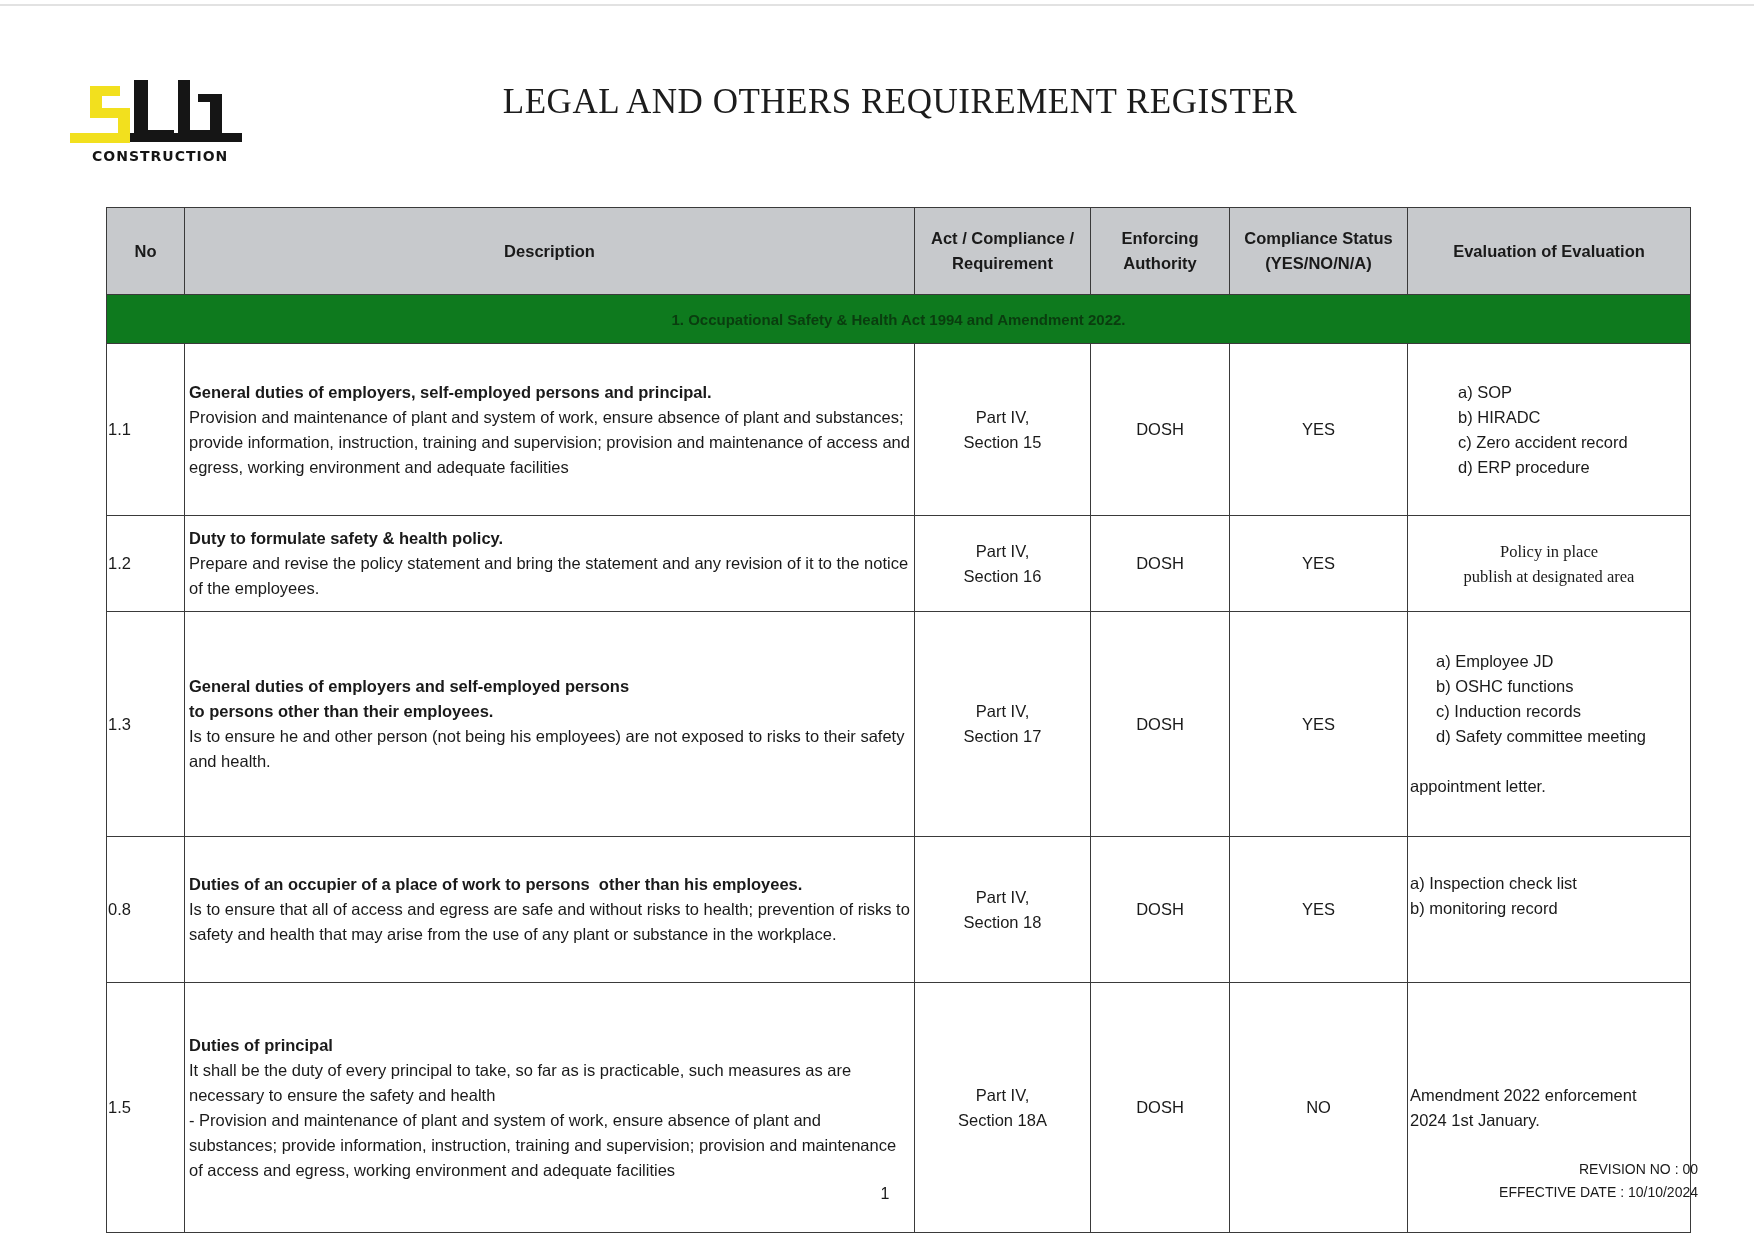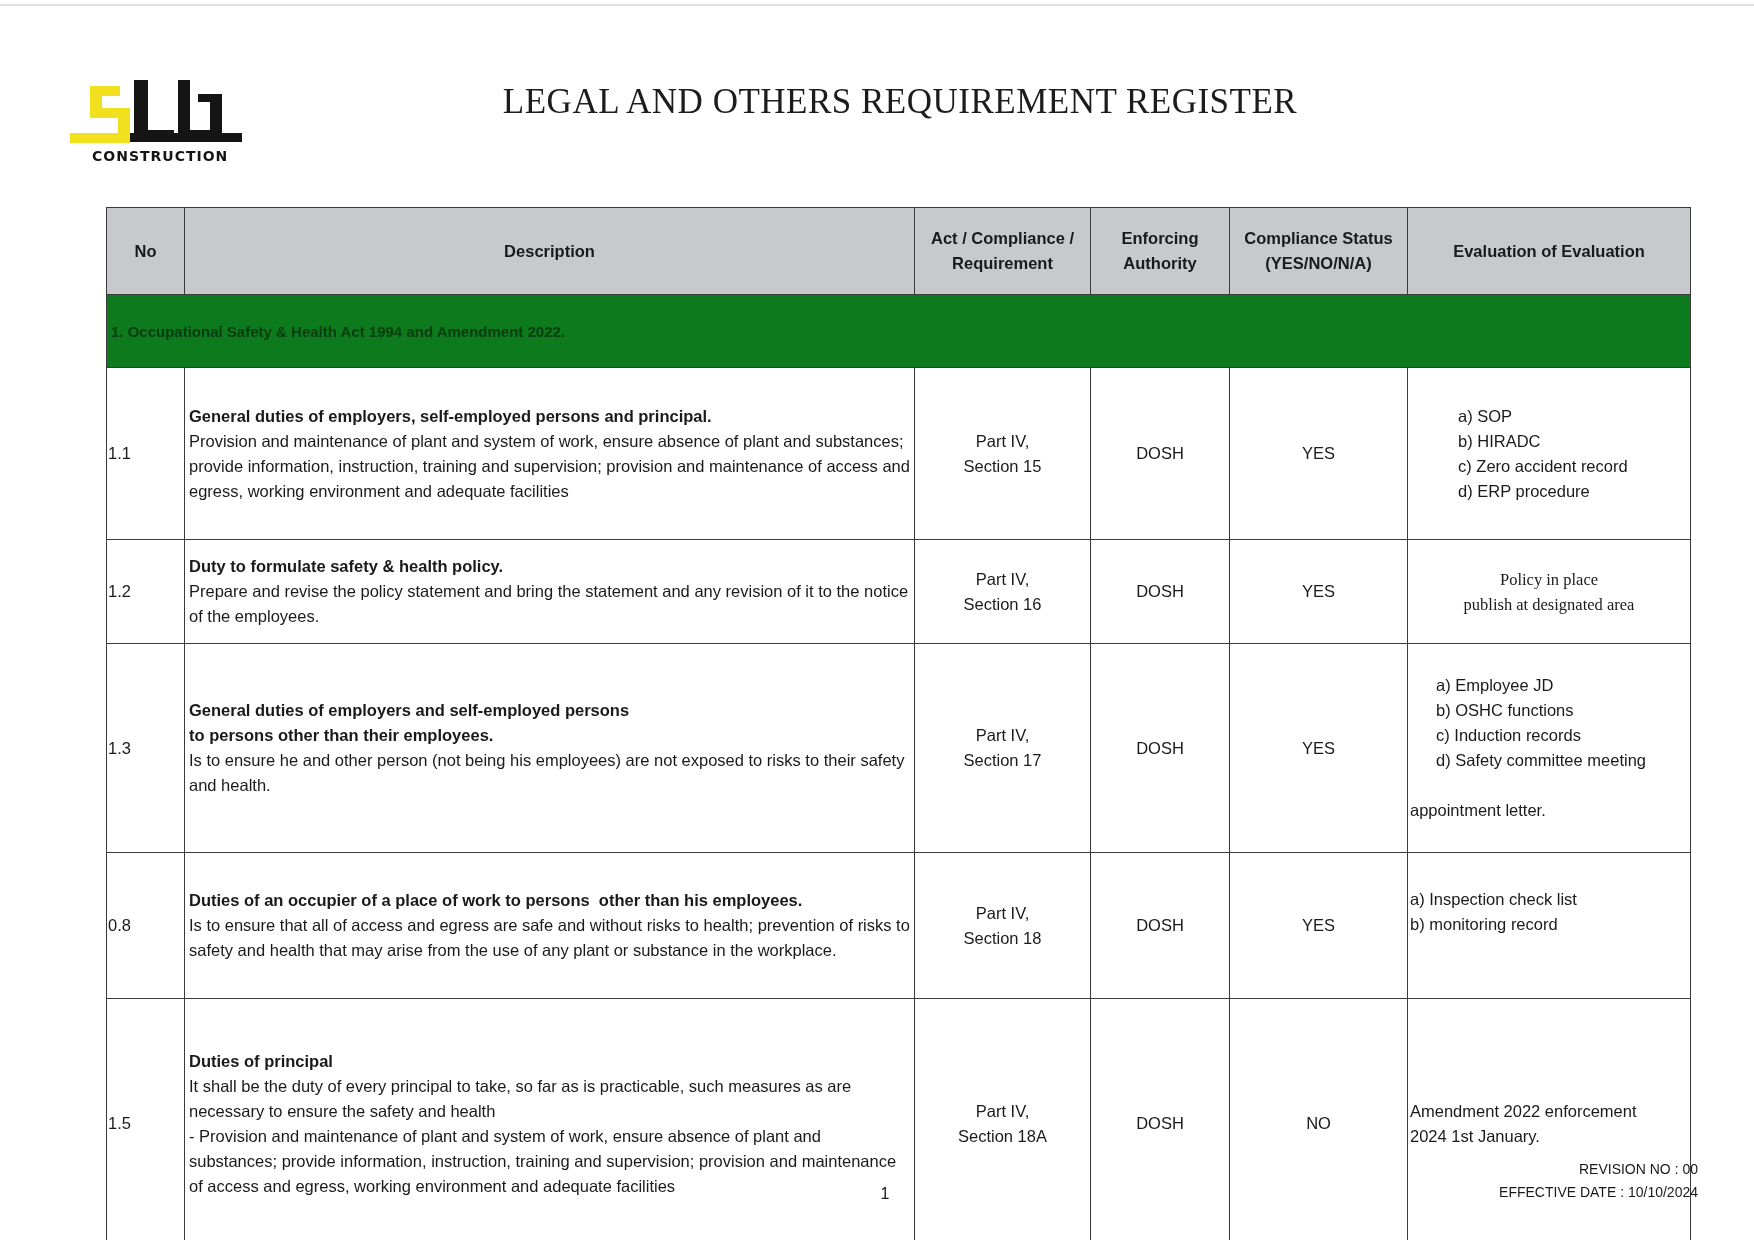--- a/index.html
+++ b/index.html
@@ -16,29 +16,29 @@
   table.reg {
     position: absolute; left: 106px; top: 207px; width: 1584px;
     border-collapse: collapse; table-layout: fixed; font-size: 16.5px;
   }
   table.reg th, table.reg td { border: 1.6px solid #3a3a3a; vertical-align: middle; }
   table.reg th {
     background: #c7c9cc; font-weight: bold; font-size: 16.5px; height: 84px; text-align: center;
     line-height: 25px; color: #1a1a1a;
   }
   tr.section td {
-    background: #0e7a1e; height: 40px; padding: 16px 4px; font-weight: bold; font-size: 15px;
-    color: #0a3d0f; text-align: left;
+    background: #0e7a1e; height: 40px; padding: 4px 4px; font-weight: bold; font-size: 15px;
+    color: #0a3d0f; text-align: center;
   }
   td.no { }
-  td.desc { padding: 14px 4px; text-align: left; line-height: 25px; }
+  td.desc { padding: 6px 4px; text-align: left; line-height: 25px; }
   td.desc .heading { font-weight: bold; display: block; }
   td.desc .body { display: block; white-space: pre-line; }
   td.center { text-align: center; line-height: 25px; white-space: pre-line; }
-  td.eval { line-height: 25px; padding: 4px 2px; white-space: pre-line; }
+  td.eval { line-height: 25px; padding: 12px 2px; white-space: pre-line; }
   td.eval.indent1 { padding-left: 50px; }
   td.eval.c { text-align: center; font-family: Liberation Serif, serif; }
   .page-num { position: absolute; left: 870px; top: 1185px; width: 30px; text-align: center; font-size: 16px; }
   .rev { position: absolute; right: 56px; top: 1158px; text-align: right; font-size: 14px; line-height: 23px; }
 </style>
 </head>
 <body>
 
 <div class="scan-edge"></div>
 

